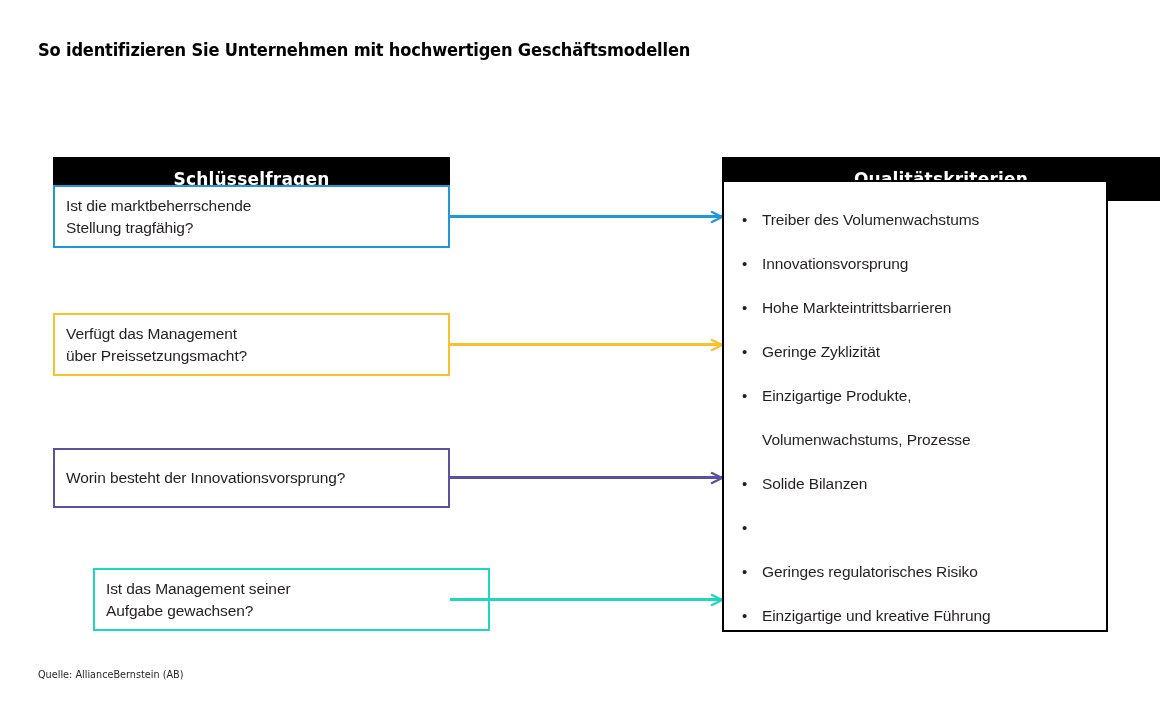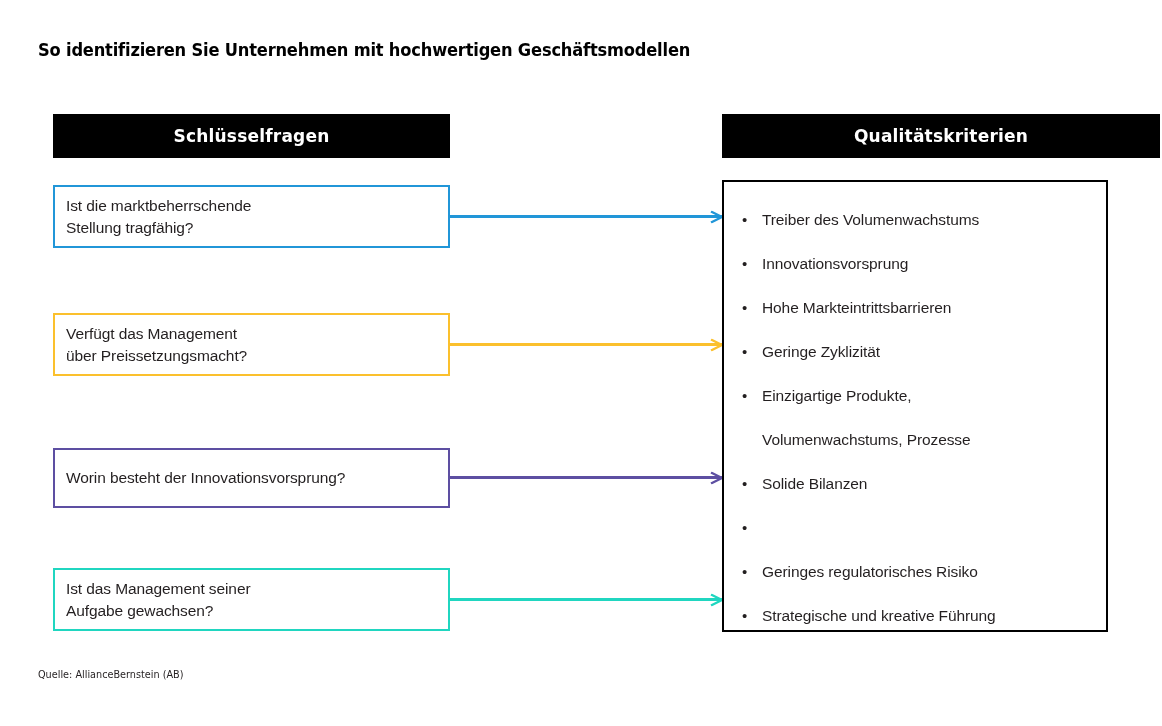--- a/index.html
+++ b/index.html
@@ -37,20 +37,21 @@
     position: absolute;
     background: #000000;
     color: #ffffff;
     display: flex;
     align-items: center;
     justify-content: center;
     font-family: "DejaVu Sans", sans-serif;
     font-size: 17px;
     font-weight: bold;
     letter-spacing: 0.2px;
+    margin-top: 43px;
   }
   .col-header.left  { left: 53px;  top: 114px; width: 397px; height: 44px; }
   .col-header.right { left: 722px; top: 114px; width: 438px; height: 44px; }
 
   
   .question-box {
     position: absolute;
     left: 53px;
     width: 397px;
     box-sizing: border-box;
@@ -170,21 +171,21 @@
 
 <div class="question-box qb2" style="border-color: rgb(251, 192, 45);">
   <span class="qtext">Verfügt das Management
 über Preissetzungsmacht?</span>
 </div>
 
 <div class="question-box qb3" style="border-color: rgb(93, 79, 162);">
   <span class="qtext">Worin besteht der Innovationsvorsprung?</span>
 </div>
 
-<div class="question-box qb4" style="border-color: rgb(32, 214, 192);">
+<div class="question-box qb4" style="border-color: rgb(32, 214, 192); margin-left: 40px;">
   <span class="qtext">Ist das Management seiner
 Aufgabe gewachsen?</span>
 </div>
 
 <div class="connector c1" style="color: rgb(33, 150, 216);">
   <div class="shaft" style="background: rgb(33, 150, 216);"></div>
   <div class="head">
     <svg viewBox="0 0 13 13" xmlns="http://www.w3.org/2000/svg">
       <path d="M1 1 L12 6.5 L1 12" fill="none" stroke="currentColor" stroke-width="2.4" stroke-linecap="butt" stroke-linejoin="miter"></path>
     </svg>
@@ -222,17 +223,17 @@
   <ul class="criteria-list">
       <li><span class="bullet">•</span><span>Treiber des Volumenwachstums</span></li>
       <li><span class="bullet">•</span><span>Innovationsvorsprung</span></li>
       <li><span class="bullet">•</span><span>Hohe Markteintrittsbarrieren</span></li>
       <li><span class="bullet">•</span><span>Geringe Zyklizität</span></li>
       <li><span class="bullet">•</span><span>Einzigartige Produkte,</span></li>
       <li class="cont"><span class="bullet"></span><span>Volumenwachstums, Prozesse</span></li>
       <li><span class="bullet">•</span><span>Solide Bilanzen</span></li>
       <li><span class="bullet">•</span></li>
       <li><span class="bullet">•</span><span>Geringes regulatorisches Risiko</span></li>
-      <li><span class="bullet">•</span><span>Strategische und kreative Führung</span></li>
+      <li><span class="bullet">•</span><span>Einzigartige und kreative Führung</span></li>
     </ul>
 </div>
 
 <div class="source-note">Quelle: AllianceBernstein (AB)</div>
 
 </body></html>

